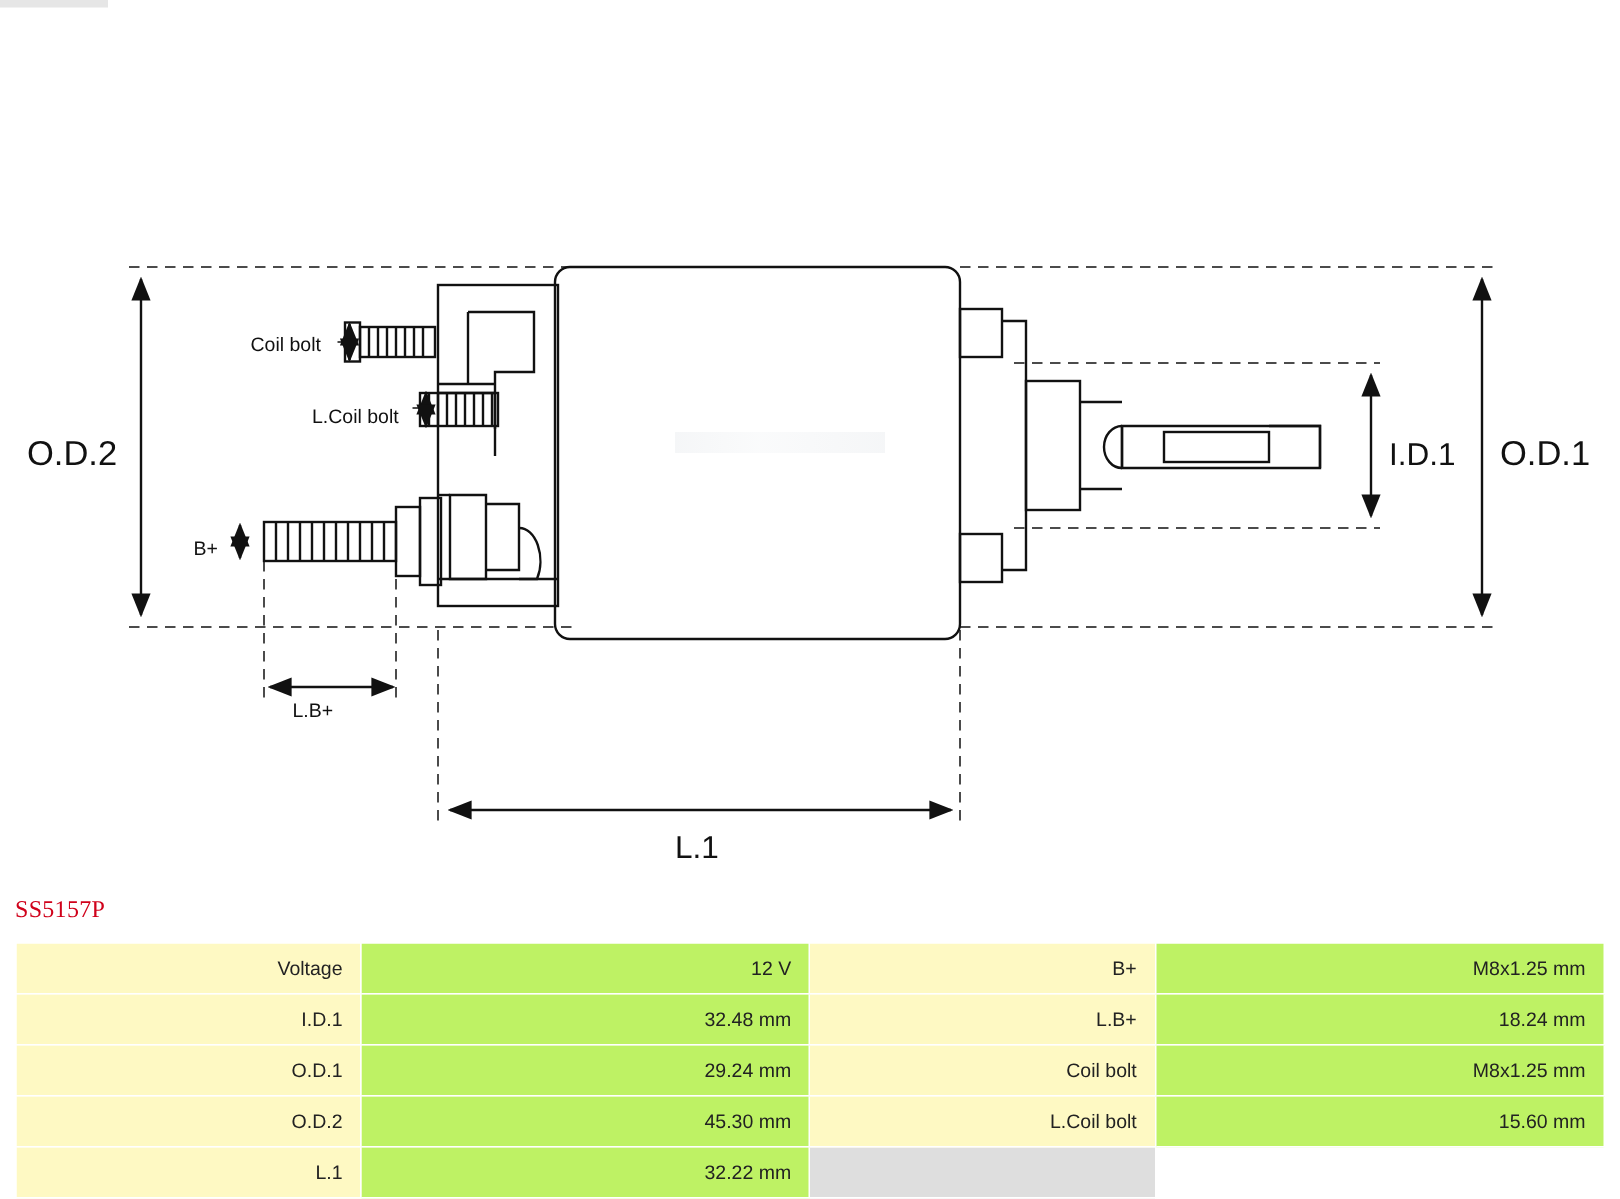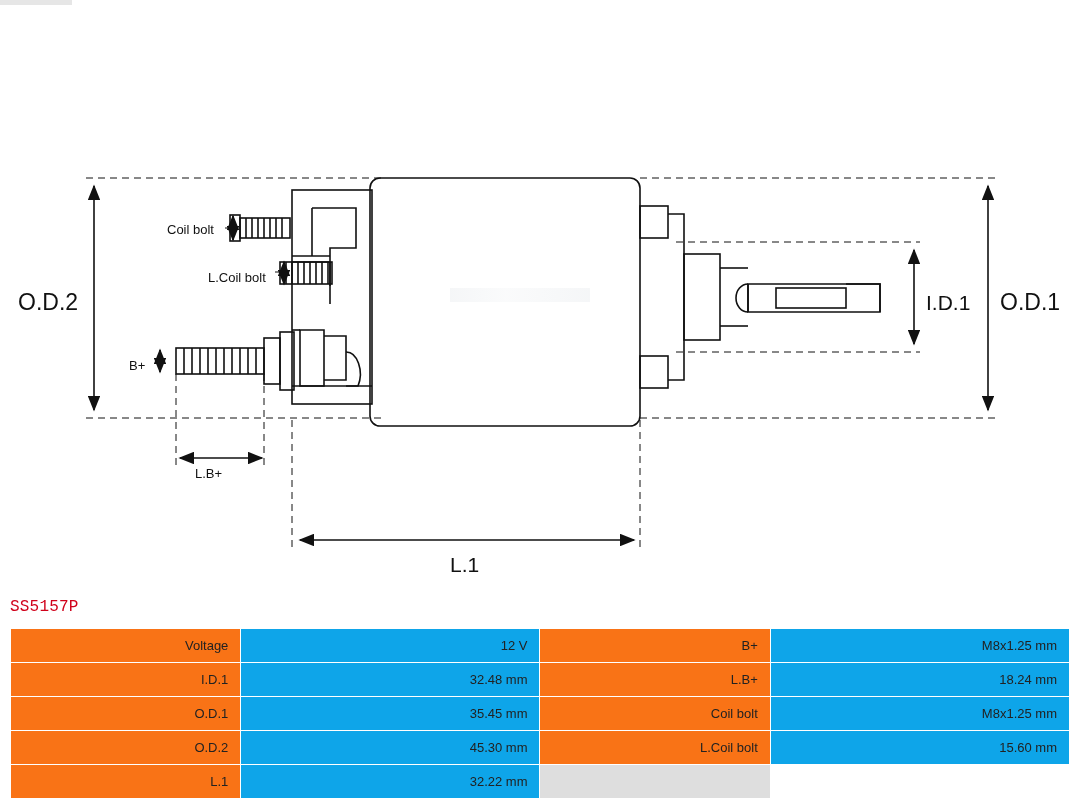--- a/index.html
+++ b/index.html
@@ -37,45 +37,45 @@
   }
   .drawing svg {
     display: block;
   }
   .part-code {
     position: absolute;
     left: 10px;
     top: 598px;
     font-size: 16px;
     color: #d0021b;
-    font-family: Liberation Mono, monospace;
+    font-family: Liberation Serif, serif;
     letter-spacing: 0.2px;
   }
   .spec-table {
     position: absolute;
     left: 10px;
     top: 628px;
     width: 1060px;
     border-collapse: collapse;
     font-size: 13px;
   }
   .spec-table td {
     height: 33px;
     padding: 0 12px;
     border: 1px solid #ffffff;
     vertical-align: middle;
   }
   .spec-table td.label {
-    background: #f97316;
+    background: #fef9c3;
     text-align: right;
     width: 196px;
     color: #222222;
   }
   .spec-table td.value {
-    background: #0ea5e9;
+    background: #bef264;
     text-align: right;
     width: 262px;
     color: #222222;
   }
   .spec-table td.empty {
     background: #dedede;
     border: 1px solid #ffffff;
   }
   .spec-table td.empty2 {
     background: #ffffff;
@@ -211,21 +211,21 @@
         <td class="value">M8x1.25 mm</td>
       </tr>
       <tr>
         <td class="label">I.D.1</td>
         <td class="value">32.48 mm</td>
         <td class="label">L.B+</td>
         <td class="value">18.24 mm</td>
       </tr>
       <tr>
         <td class="label">O.D.1</td>
-        <td class="value">35.45 mm</td>
+        <td class="value">29.24 mm</td>
         <td class="label">Coil bolt</td>
         <td class="value">M8x1.25 mm</td>
       </tr>
       <tr>
         <td class="label">O.D.2</td>
         <td class="value">45.30 mm</td>
         <td class="label">L.Coil bolt</td>
         <td class="value">15.60 mm</td>
       </tr>
       <tr>

